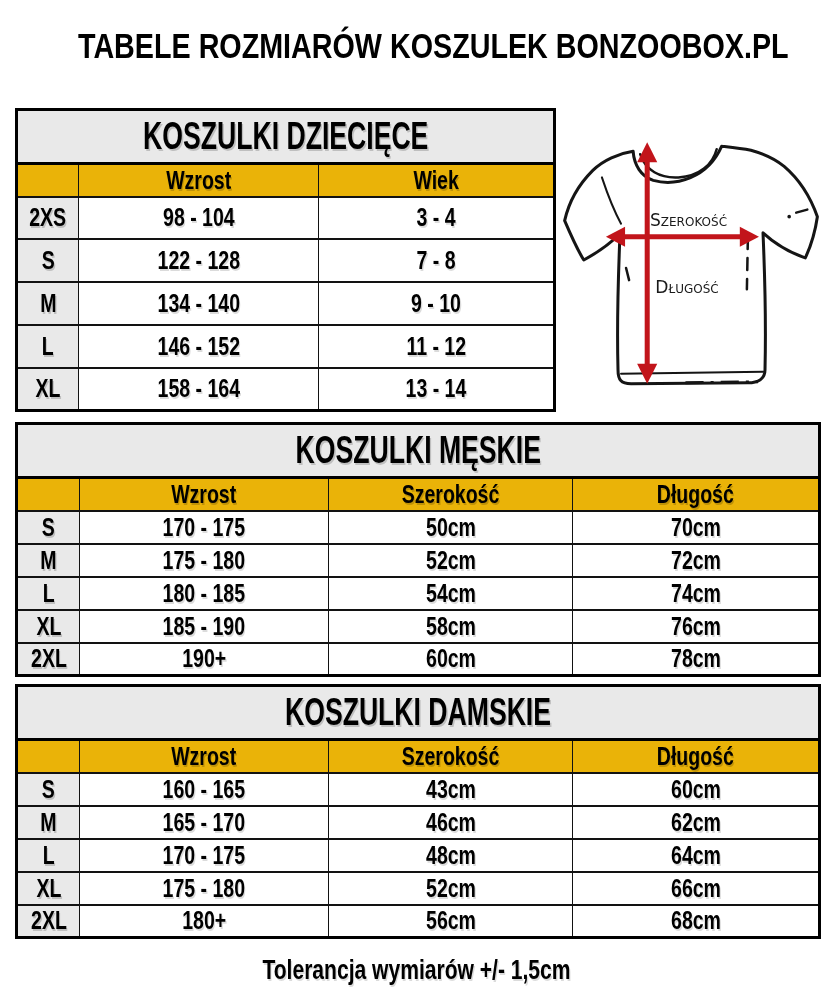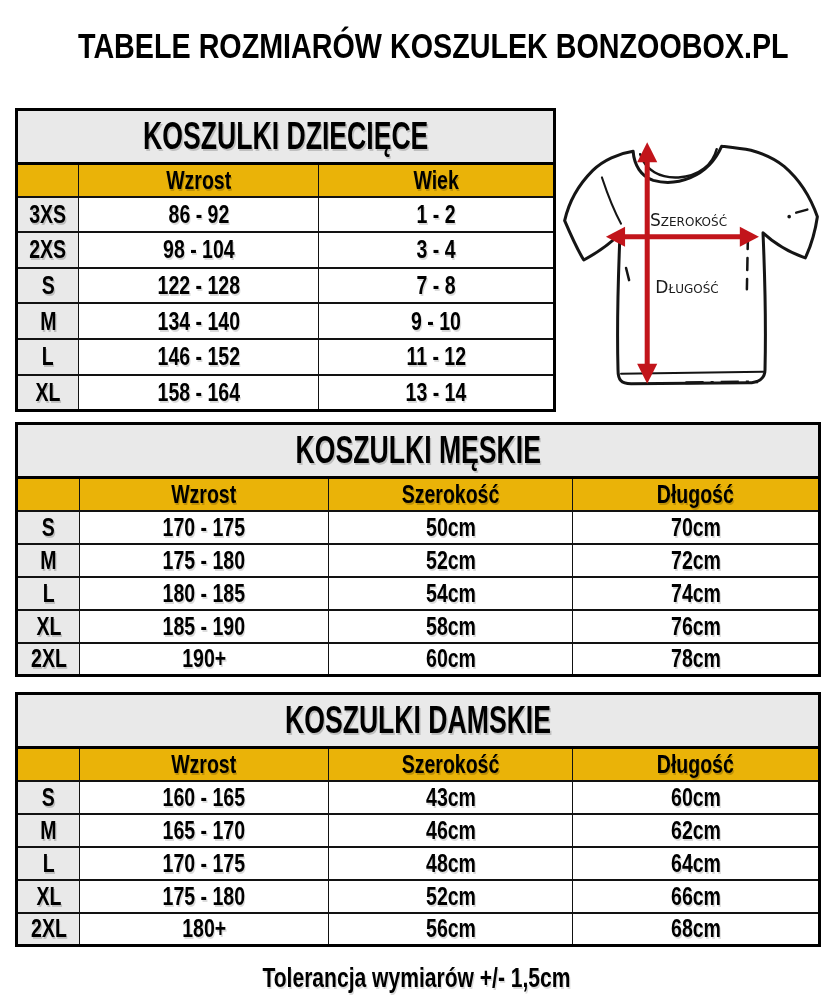--- a/index.html
+++ b/index.html
@@ -20,21 +20,21 @@
   h1 .sqz { transform: scaleX(0.82); }
   .content { padding: 14px 12px 0 15px; }
   .top-row { display: flex; margin-top: 28px; }
   table {
     border-collapse: collapse;
     border: 3px solid #000;
     table-layout: fixed;
   }
   .tbl-children { width: 538px; }
   .tbl-wide { width: 803px; margin-top: 10px; border-radius: 13px; }
-  .tbl-women { margin-top: 15px; }
+  .tbl-women { margin-top: 7px; }
   th, td {
     border: 2px solid #121212;
     border-left-width: 1px; border-right-width: 1px;
     text-align: center; vertical-align: middle;
     padding: 0;
   }
   tr.title-row th {
     height: 54px;
     background: #e9e9e9;
     font-size: 38px; font-weight: bold;
@@ -95,25 +95,20 @@
           <tr class="title-row">
             <th colspan="3"><span class="sqz sqz-title">KOSZULKI DZIECIĘCE</span></th>
           </tr>
           <tr class="head-row">
             <th></th>
             <th><span class="sqz">Wzrost</span></th>
             <th><span class="sqz">Wiek</span></th>
           </tr>
         </thead>
       <tbody>
-          <tr>
-            <th><span class="sqz">3XS</span></th>
-            <td><span class="sqz">86 - 92</span></td>
-            <td><span class="sqz">1 - 2</span></td>
-          </tr>
           <tr>
             <th><span class="sqz">2XS</span></th>
             <td><span class="sqz">98 - 104</span></td>
             <td><span class="sqz">3 - 4</span></td>
           </tr>
           <tr>
             <th><span class="sqz">S</span></th>
             <td><span class="sqz">122 - 128</span></td>
             <td><span class="sqz">7 - 8</span></td>
           </tr>

